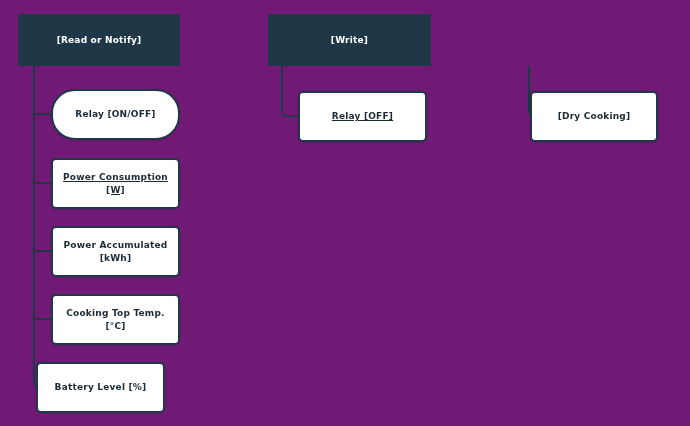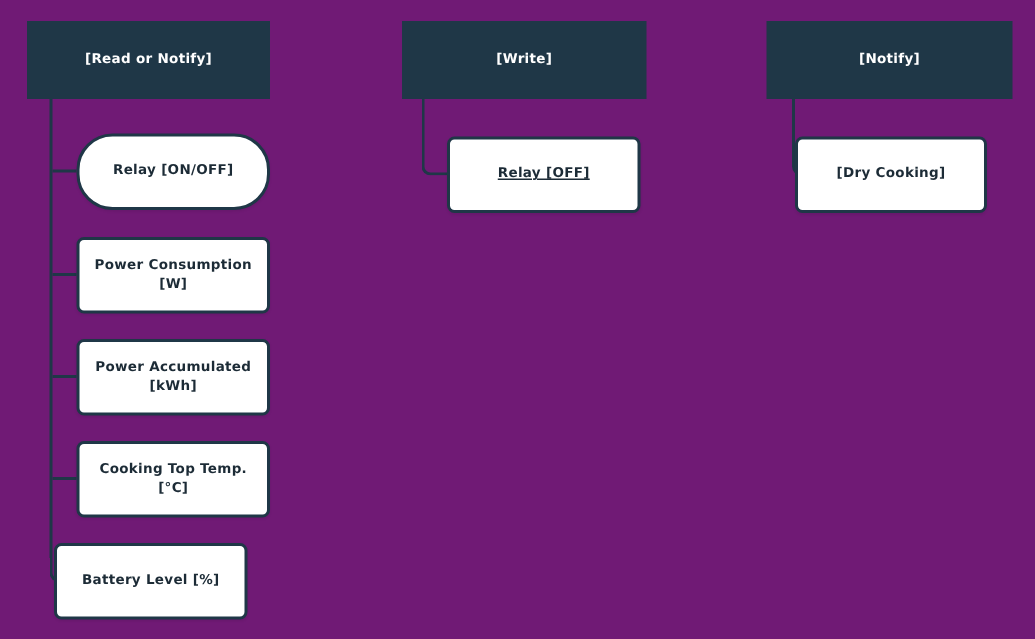--- a/index.html
+++ b/index.html
@@ -69,21 +69,21 @@
 
   
   .t1-header { left: 18px;  top: 14px;  width: 162px; height: 52px; }
   .t1-trunk  { left: 33px;  top: 66px;  height: 306px; }
   .t1-elbow  { left: 33px;  top: 372px; width: 18px; height: 16px; }
   .t1-stub1  { left: 35px;  top: 113px; width: 16px; }
   .t1-stub2  { left: 35px;  top: 182px; width: 16px; }
   .t1-stub3  { left: 35px;  top: 250px; width: 16px; }
   .t1-stub4  { left: 35px;  top: 318px; width: 16px; }
   .t1-c1 { left: 51px; top: 89px;  width: 129px; height: 51px; border-radius: 24px; }
-  .t1-c2 { left: 51px; top: 158px; width: 129px; height: 51px; }
+  .t1-c2 { left: 51px; top: 158px; width: 129px; height: 51px; text-decoration: underline; }
   .t1-c3 { left: 51px; top: 226px; width: 129px; height: 51px; }
   .t1-c4 { left: 51px; top: 294px; width: 129px; height: 51px; }
   .t1-c5 { left: 36px; top: 362px; width: 129px; height: 51px; }
 
   
   .t2-header { left: 268px; top: 14px; width: 163px; height: 52px; }
   .t2-elbow  { left: 281px; top: 66px; width: 17px; height: 51px; }
   .t2-c1     { left: 298px; top: 91px; width: 129px; height: 51px; text-decoration: underline; }
 
   
@@ -124,21 +124,18 @@
   </div>
 
   <div class="header-node t2-header">
     <span class="node-label">[Write]</span>
   </div>
   <div class="elbow t2-elbow"></div>
   <div class="child-node t2-c1">
     <span class="node-label">Relay [OFF]</span>
   </div>
 
-  <div class="header-node t3-header">
-    <span class="node-label">[Notify]</span>
-  </div>
   <div class="elbow t3-elbow"></div>
   <div class="child-node t3-c1">
     <span class="node-label">[Dry Cooking]</span>
   </div>
 
 </div>
 
 </body></html>

